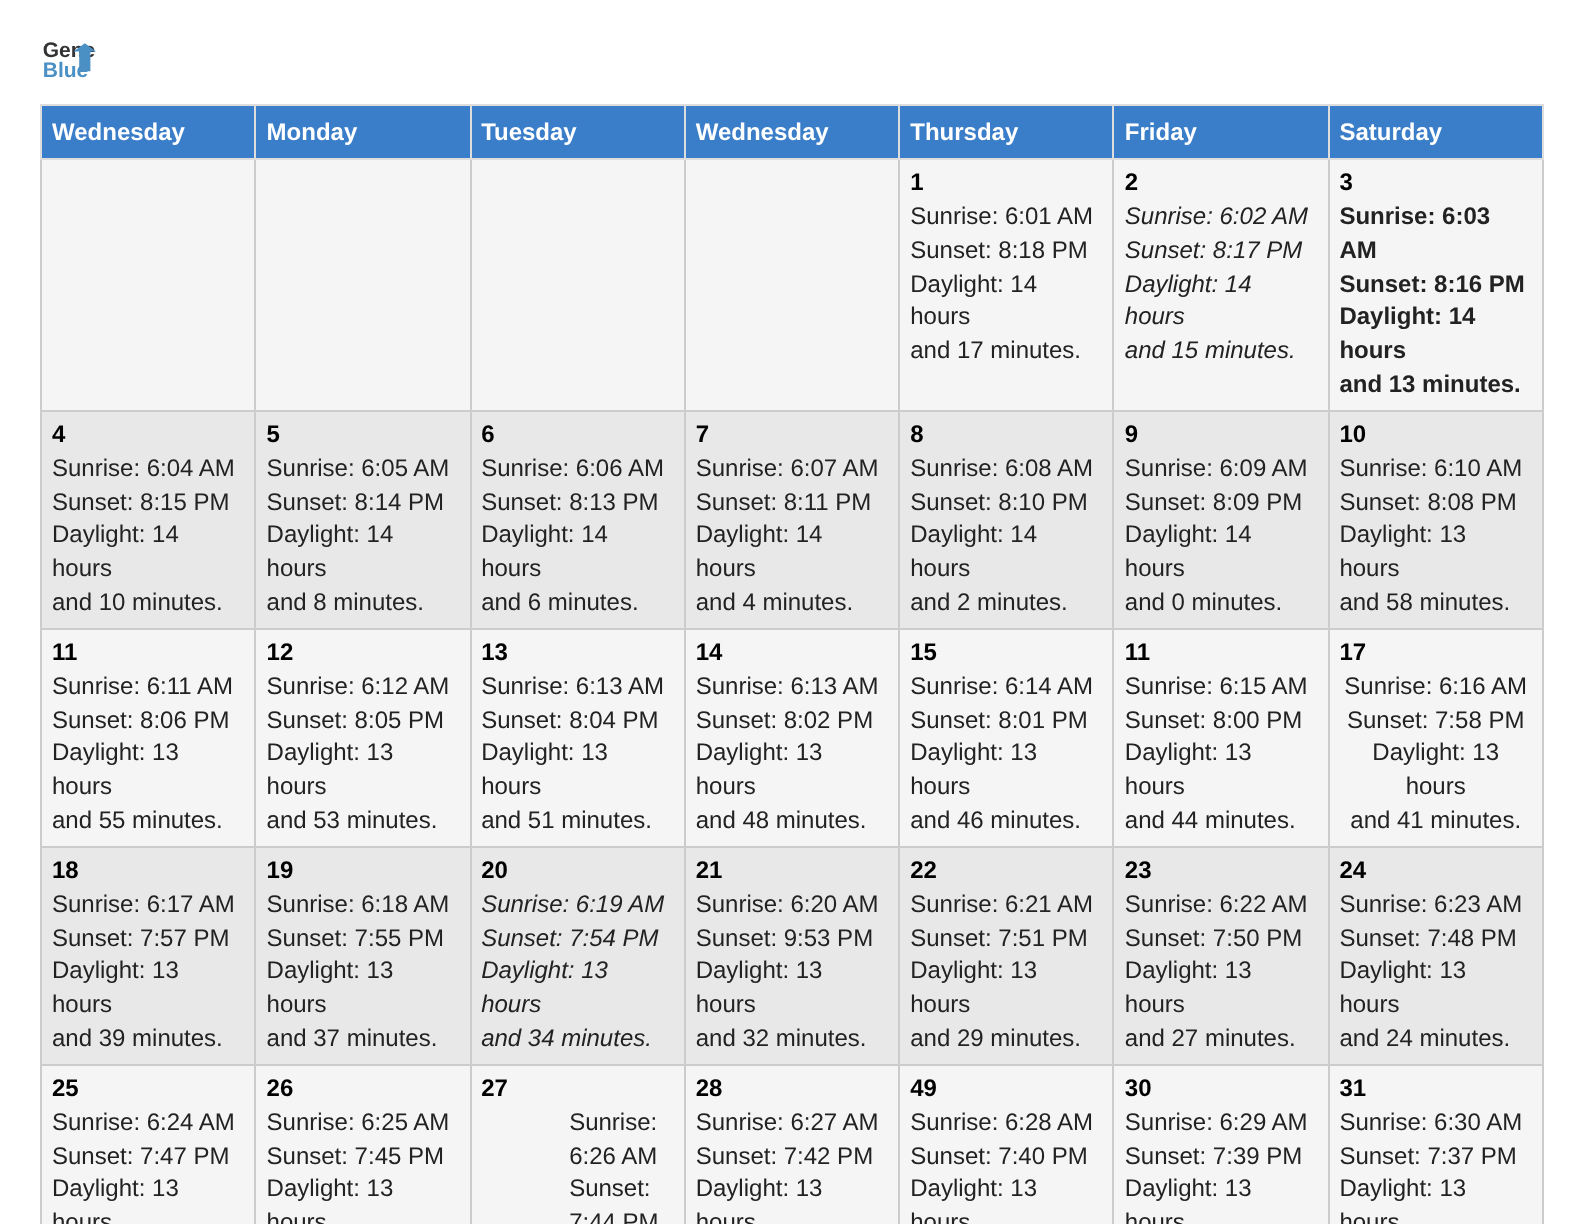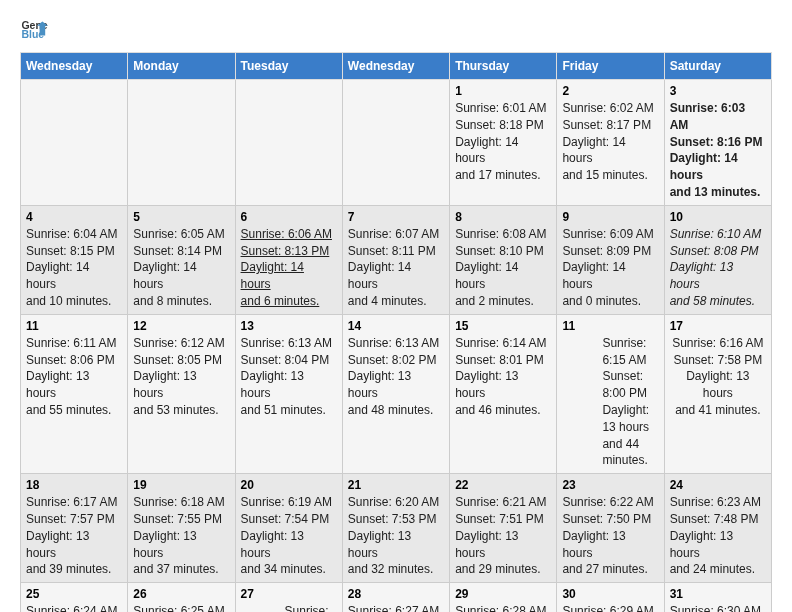--- a/index.html
+++ b/index.html
@@ -120,21 +120,21 @@
         <td class="empty-cell"></td>
         <td>
           <span class="day-number">1</span>
           <div class="day-info" style="white-space: pre-line;">Sunrise: 6:01 AM
 Sunset: 8:18 PM
 Daylight: 14 hours
 and 17 minutes.</div>
         </td>
         <td>
           <span class="day-number">2</span>
-          <div class="day-info" style="white-space: pre-line;">Sunrise: 6:02 AM
+          <div class="day-info" style="white-space: pre-line; font-style: italic;">Sunrise: 6:02 AM
 Sunset: 8:17 PM
 Daylight: 14 hours
 and 15 minutes.</div>
         </td>
         <td>
           <span class="day-number">3</span>
           <div class="day-info" style="white-space: pre-line; font-weight: bold;">Sunrise: 6:03 AM
 Sunset: 8:16 PM
 Daylight: 14 hours
 and 13 minutes.</div>
@@ -150,21 +150,21 @@
         </td>
         <td>
           <span class="day-number">5</span>
           <div class="day-info" style="white-space: pre-line;">Sunrise: 6:05 AM
 Sunset: 8:14 PM
 Daylight: 14 hours
 and 8 minutes.</div>
         </td>
         <td>
           <span class="day-number">6</span>
-          <div class="day-info" style="white-space: pre-line; text-decoration: underline;">Sunrise: 6:06 AM
+          <div class="day-info" style="white-space: pre-line;">Sunrise: 6:06 AM
 Sunset: 8:13 PM
 Daylight: 14 hours
 and 6 minutes.</div>
         </td>
         <td>
           <span class="day-number">7</span>
           <div class="day-info" style="white-space: pre-line;">Sunrise: 6:07 AM
 Sunset: 8:11 PM
 Daylight: 14 hours
 and 4 minutes.</div>
@@ -178,21 +178,21 @@
         </td>
         <td>
           <span class="day-number">9</span>
           <div class="day-info" style="white-space: pre-line;">Sunrise: 6:09 AM
 Sunset: 8:09 PM
 Daylight: 14 hours
 and 0 minutes.</div>
         </td>
         <td>
           <span class="day-number">10</span>
-          <div class="day-info" style="white-space: pre-line; font-style: italic;">Sunrise: 6:10 AM
+          <div class="day-info" style="white-space: pre-line;">Sunrise: 6:10 AM
 Sunset: 8:08 PM
 Daylight: 13 hours
 and 58 minutes.</div>
         </td>
       </tr>
       <tr>
         <td>
           <span class="day-number">11</span>
           <div class="day-info" style="white-space: pre-line;">Sunrise: 6:11 AM
 Sunset: 8:06 PM
@@ -222,21 +222,21 @@
         </td>
         <td>
           <span class="day-number">15</span>
           <div class="day-info" style="white-space: pre-line;">Sunrise: 6:14 AM
 Sunset: 8:01 PM
 Daylight: 13 hours
 and 46 minutes.</div>
         </td>
         <td>
           <span class="day-number">11</span>
-          <div class="day-info" style="white-space: pre-line; margin-left: 40px;">Sunrise: 6:15 AM
+          <div class="day-info" style="white-space: pre-line;">Sunrise: 6:15 AM
 Sunset: 8:00 PM
 Daylight: 13 hours
 and 44 minutes.</div>
         </td>
         <td>
           <span class="day-number">17</span>
           <div class="day-info" style="white-space: pre-line; text-align: center;">Sunrise: 6:16 AM
 Sunset: 7:58 PM
 Daylight: 13 hours
 and 41 minutes.</div>
@@ -252,29 +252,29 @@
         </td>
         <td>
           <span class="day-number">19</span>
           <div class="day-info" style="white-space: pre-line;">Sunrise: 6:18 AM
 Sunset: 7:55 PM
 Daylight: 13 hours
 and 37 minutes.</div>
         </td>
         <td>
           <span class="day-number">20</span>
-          <div class="day-info" style="white-space: pre-line;">Sunrise: 6:19 AM
+          <div class="day-info" style="white-space: pre-line; font-style: italic;">Sunrise: 6:19 AM
 Sunset: 7:54 PM
 Daylight: 13 hours
 and 34 minutes.</div>
         </td>
         <td>
           <span class="day-number">21</span>
           <div class="day-info" style="white-space: pre-line;">Sunrise: 6:20 AM
-Sunset: 7:53 PM
+Sunset: 9:53 PM
 Daylight: 13 hours
 and 32 minutes.</div>
         </td>
         <td>
           <span class="day-number">22</span>
           <div class="day-info" style="white-space: pre-line;">Sunrise: 6:21 AM
 Sunset: 7:51 PM
 Daylight: 13 hours
 and 29 minutes.</div>
         </td>
@@ -316,21 +316,21 @@
 and 17 minutes.</div>
         </td>
         <td>
           <span class="day-number">28</span>
           <div class="day-info" style="white-space: pre-line;">Sunrise: 6:27 AM
 Sunset: 7:42 PM
 Daylight: 13 hours
 and 15 minutes.</div>
         </td>
         <td>
-          <span class="day-number">29</span>
+          <span class="day-number">49</span>
           <div class="day-info" style="white-space: pre-line;">Sunrise: 6:28 AM
 Sunset: 7:40 PM
 Daylight: 13 hours
 and 12 minutes.</div>
         </td>
         <td>
           <span class="day-number">30</span>
           <div class="day-info" style="white-space: pre-line;">Sunrise: 6:29 AM
 Sunset: 7:39 PM
 Daylight: 13 hours

